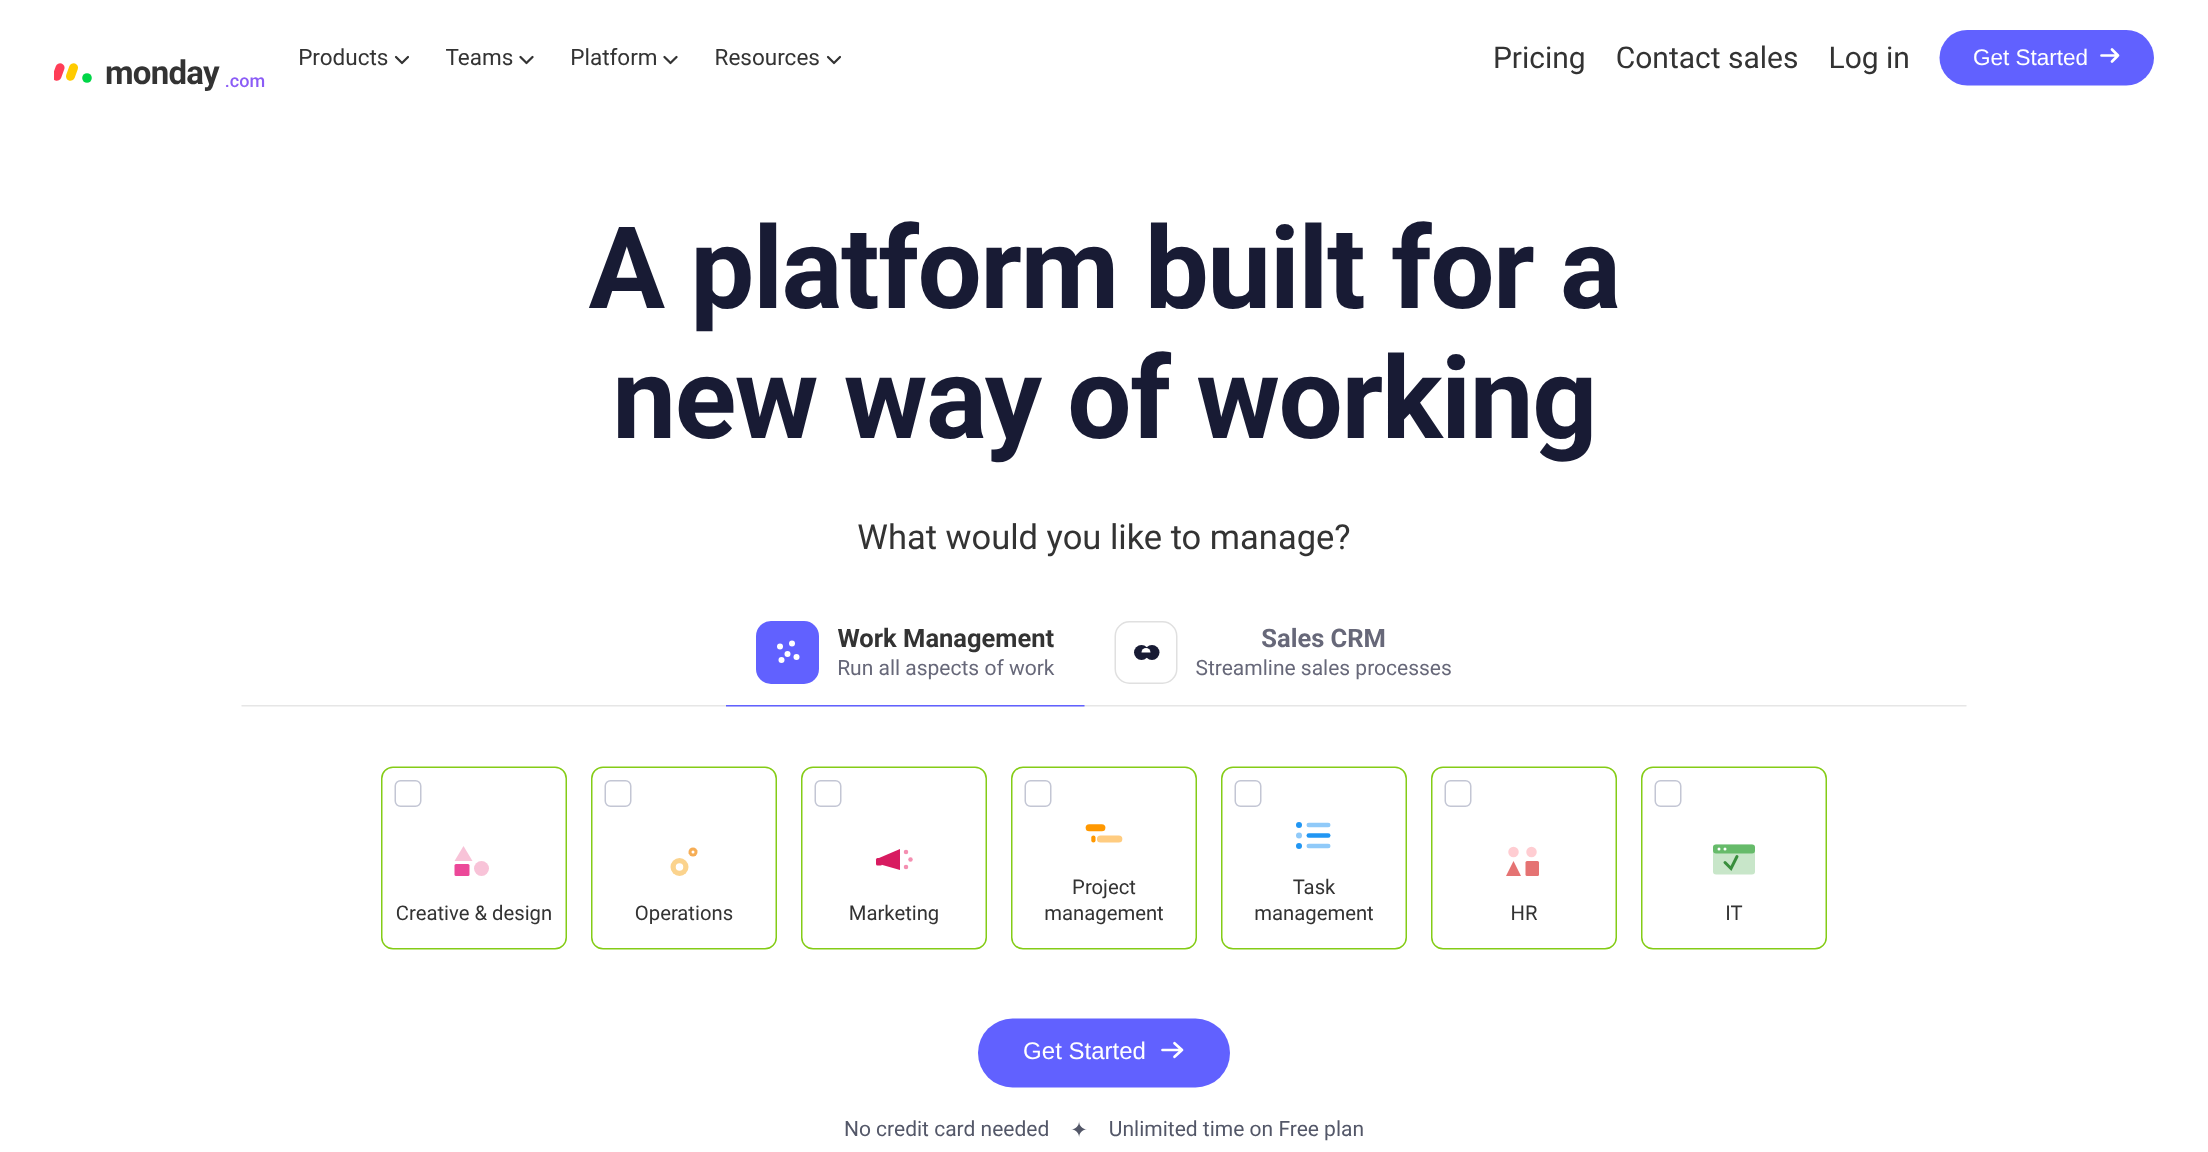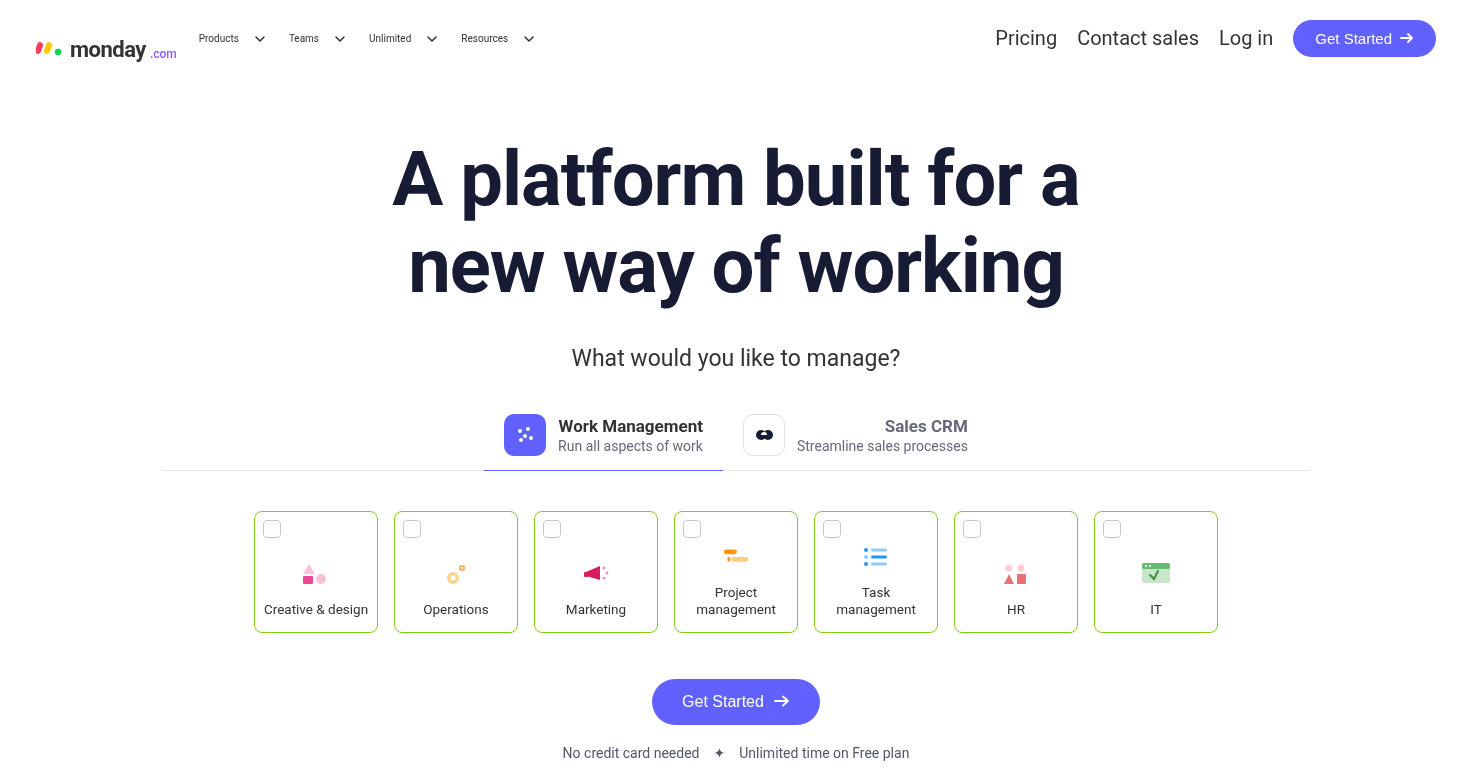--- a/index.html
+++ b/index.html
@@ -40,22 +40,22 @@
     position: relative;
     top: 4px;
   }
   .nav-links {
     display: flex;
     gap: 24px;
   }
   .nav-item {
     display: flex;
     align-items: center;
-    gap: 16px;
-    font-size: 10px;
+    gap: 4px;
+    font-size: 15px;
     color: #333;
     cursor: pointer;
   }
   .header-right {
     display: flex;
     align-items: center;
     gap: 20px;
   }
   .header-link {
     font-size: 20px;
@@ -124,21 +124,21 @@
     height: 42px;
     border-radius: 10px;
     display: flex;
     align-items: center;
     justify-content: center;
     flex-shrink: 0;
   }
   .tab-icon.wm { background: #6161ff; }
   .tab-icon.crm { background: #fff; border: 1px solid #e0e0e0; }
   .tab-icon.dev { background: #fff; border: 1px solid #e0e0e0; }
-  .tab-text { text-align: right; }
+  .tab-text { text-align: center; }
   .tab-title { font-size: 17px; font-weight: 700; color: #333; }
   .tab.inactive .tab-title { color: #676879; }
   .tab-sub { font-size: 14px; color: #676879; margin-top: 2px; }
   
   .cards {
     display: flex;
     gap: 16px;
     justify-content: center;
     margin-top: 40px;
     padding: 0 20px;
@@ -237,21 +237,21 @@
       </div>
       <div class="nav-item">
         <span>Teams</span>
         <span class="chevron">
           <svg width="10" height="6" viewBox="0 0 10 6">
               <path d="M1 1l4 4 4-4" stroke="#333" stroke-width="1.5" fill="none" stroke-linecap="round"></path>
             </svg>
         </span>
       </div>
       <div class="nav-item">
-        <span>Unlimited</span>
+        <span>Platform</span>
         <span class="chevron">
           <svg width="10" height="6" viewBox="0 0 10 6">
               <path d="M1 1l4 4 4-4" stroke="#333" stroke-width="1.5" fill="none" stroke-linecap="round"></path>
             </svg>
         </span>
       </div>
       <div class="nav-item">
         <span>Resources</span>
         <span class="chevron">
           <svg width="10" height="6" viewBox="0 0 10 6">

